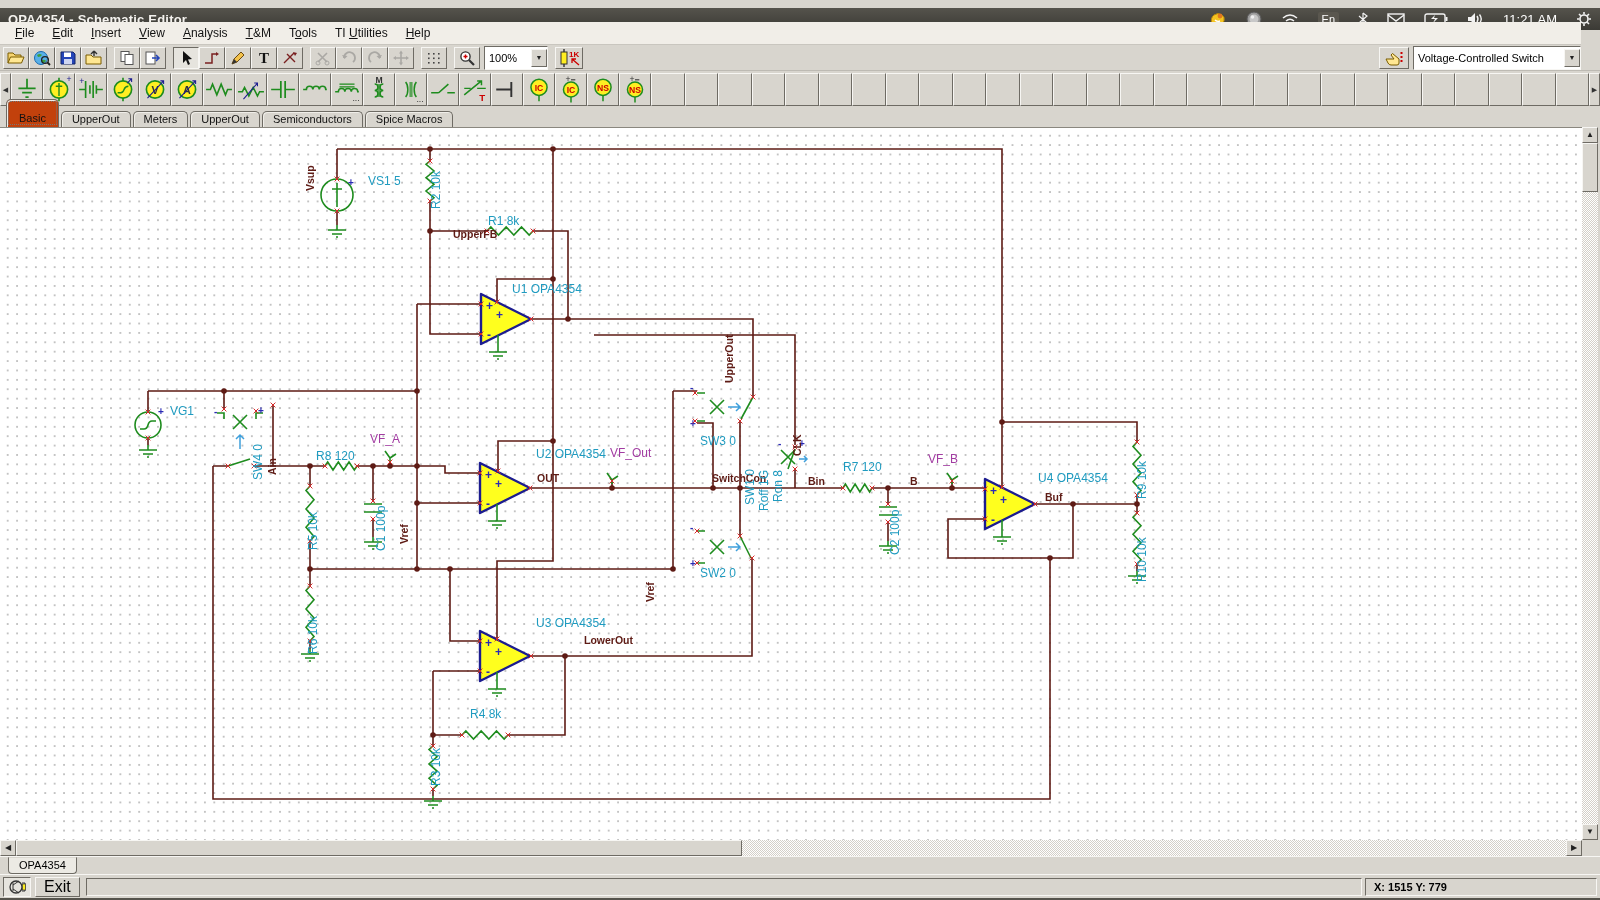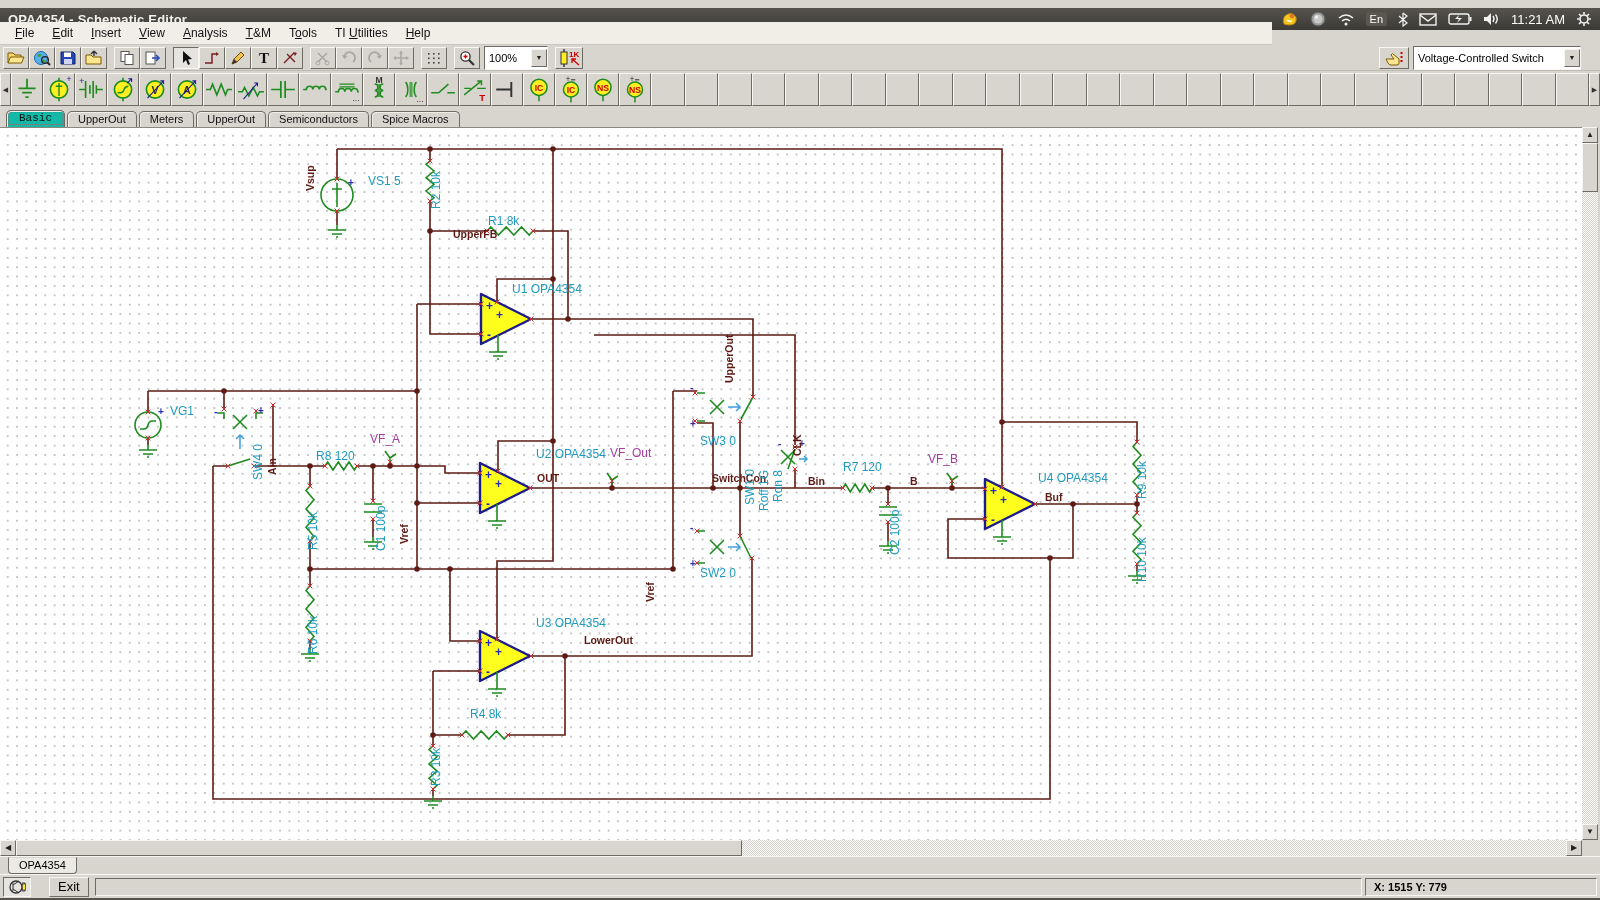--- a/index.html
+++ b/index.html
@@ -9,30 +9,30 @@
     background:#d8d5ce; font-family:"Liberation Sans", sans-serif;
     -webkit-font-smoothing:none;
   }
   
   .titlebar {
     position:absolute; left:0; top:8px; width:1600px; height:22px;
     background:linear-gradient(#55534c,#3b3a35);
     color:#f4f2ee; display:flex; align-items:center; padding:8px 8px;
   }
   .titlebar .title { font-size:13px; font-weight:bold; letter-spacing:.2px; }
-  .tray { margin-left:auto; display:flex; align-items:center; gap:11px; }
+  .tray { margin-left:auto; display:flex; align-items:center; gap:19px; }
   .tray svg { display:block; }
   .tray .en {
     font-size:11px; color:#fff; background:#5a574f; border-radius:2px;
     padding:1px 4px; line-height:12px;
   }
   .tray .clock { font-size:13px; color:#fff; }
   
   .menubar {
-    position:absolute; left:0; top:22px; width:1272px; height:23px;
+    position:absolute; left:0; top:22px; width:1581px; height:23px;
     background:#f1eee8; display:flex; align-items:center; padding-left:6px;
     border-bottom:1px solid #c9c6bf; font-size:12px; color:#111;
   }
   .menu-item { padding:3px 9px; }
   .menu-item u { text-decoration:underline; }
   
   .btn3d {
     background:#d8d5ce; border:1px solid;
     border-color:#f7f6f3 #6e6b64 #6e6b64 #f7f6f3;
     display:flex; align-items:center; justify-content:center;
@@ -68,21 +68,21 @@
   .tabsrow {
     position:absolute; left:0; top:108px; width:1600px; height:19px;
     background:#d8d5ce; display:flex; align-items:flex-end; padding-left:6px;
     font-size:11px;
   }
   .tab {
     border:1px solid #6e6b64; border-bottom:none; border-radius:5px 5px 0 0;
     padding:1px 10px 2px; margin-right:2px; background:#d8d5ce; color:#111;
     box-shadow:inset 1px 1px 0 #f0eee9;
   }
-  .tab.active { background:#14b8a6; padding:1px 12px 3px; outline:1px dotted #777; outline-offset:-3px;font-family:Liberation Mono, monospace; }
+  .tab.active { background:#c2410c; padding:12px 12px 3px; outline:1px dotted #777; outline-offset:-3px; }
   
   .canvas {
     position:absolute; left:0; top:127px; width:1582px; height:713px;
     background-color:#fff;
     background-image:radial-gradient(circle, #c3c3c3 1px, rgba(0,0,0,0) 1.2px);
     background-size:9.4px 9.4px; background-position:3px 3px;
     border-top:1px solid #8a877f;
   }
   .canvas svg { position:absolute; left:0; top:0; }
   .wire { fill:none; stroke:#5e1b15; stroke-width:1.6; }
@@ -117,21 +117,21 @@
   .doctab {
     border:1px solid #6e6b64; border-top:1px solid #d8d5ce;
     border-radius:0 0 4px 4px; padding:1px 10px 2px; background:#eceae4;
   }
   .statusbar {
     position:absolute; left:0; top:874px; width:1600px; height:24px;
     background:#d8d5ce; display:flex; align-items:center; padding:2px 3px;
     font-size:11px; border-top:1px solid #f7f6f3;
   }
   .sunken { border:1px solid; border-color:#6e6b64 #f7f6f3 #f7f6f3 #6e6b64; height:18px; display:flex; align-items:center; }
-  .exitbtn { height:20px; padding:0 8px; font-size:13px; margin-left:18px; }
+  .exitbtn { height:20px; padding:0 8px; font-size:16px; margin-left:4px; }
   .st-icon { width:28px; height:20px; }
   .st-main { flex:1 1 auto; margin-left:6px; }
   .st-xy { width:232px; margin-left:3px; padding-left:8px;font-weight:bold; }
   .winbottom { position:absolute; left:0; top:898px; width:1600px; height:2px; background:#55534c; }
 </style>
 </head>
 <body>
 
 <svg width="0" height="0" style="position:absolute">
   <defs>

